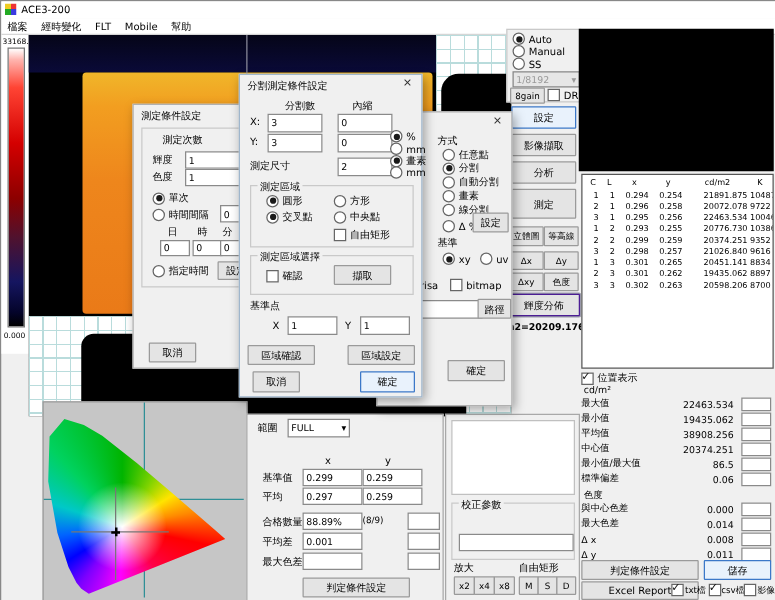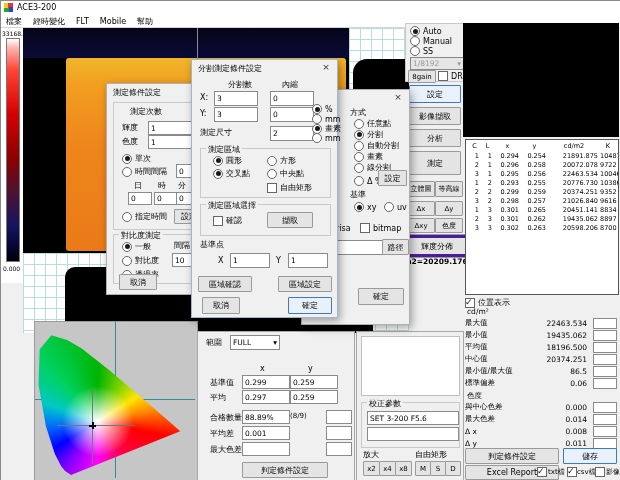--- a/index.html
+++ b/index.html
@@ -127,23 +127,20 @@
     <div class="indbox" style="left:128px;top:110px;width:24px;height:12px"></div>
     <div class="btn" style="left:44px;top:130px;width:84px;height:14px">
         <span>判定條件設定</span>
       </div>
   </div>
 
   <div class="abs" style="left:355px;top:330px;width:106px;height:148px;background:#f0f0f0;border:1px solid #a8a8a8">
     <div class="abs" style="left:4px;top:4px;width:97px;height:58px;background:#fff;border:1px solid #c0c0c0"></div>
     <div class="grp" style="left:4px;top:70px;width:97px;height:44px">
       <span class="glabel">校正參數</span>
-      <div class="field" style="left:5px;top:8px;width:86px;height:12px">
-          <span>SET 3-200 F5.6</span>
-        </div>
       <div class="field" style="left:5px;top:24px;width:86px;height:12px">
           <span></span>
         </div>
     </div>
     <span class="lbl" style="left:6px;top:118px">放大</span>
     <div class="btn" style="left:6px;top:129px;width:15px;height:13px;font-size:7px">
         <span>x2</span>
       </div>
     <div class="btn" style="left:22px;top:129px;width:15px;height:13px;font-size:7px">
         <span>x4</span>
@@ -211,21 +208,21 @@
     </div>
   <div class="btn" style="left:434px;top:200px;width:26px;height:13px;font-size:7px">
       <span>Δy</span>
     </div>
   <div class="btn" style="left:406px;top:217px;width:26px;height:13px;font-size:7px">
       <span>Δxy</span>
     </div>
   <div class="btn" style="left:434px;top:217px;width:26px;height:13px;font-size:7px">
       <span>色度</span>
     </div>
-  <div class="btn" style="left:405px;top:234px;width:56px;height:16px;border:3px solid #4c1d95;box-shadow:0 0 0 1px #99a">
+  <div class="btn" style="left:405px;top:234px;width:56px;height:16px;border:1px solid #4c1d95;box-shadow:0 0 0 1px #99a">
       <span>輝度分佈</span>
     </div>
   <span class="lbl" style="left:400px;top:256px;font-size:7.5px;font-weight:bold">/m2=20209.176</span>
 
   <div class="abs" style="left:462px;top:22px;width:156px;height:114px;background:#000"></div>
   <div id="restable">
       <div class="trow head">
         <span>C</span>
         <span>L</span>
         <span>x</span>
@@ -317,21 +314,21 @@
         <span class="sv">22463.534</span>
         <span class="sb"></span>
       </div>
       <div class="statrow">
         <span class="sl">最小值</span>
         <span class="sv">19435.062</span>
         <span class="sb"></span>
       </div>
       <div class="statrow">
         <span class="sl">平均值</span>
-        <span class="sv">18196.500</span>
+        <span class="sv">38908.256</span>
         <span class="sb"></span>
       </div>
       <div class="statrow">
         <span class="sl">中心值</span>
         <span class="sv">20374.251</span>
         <span class="sb"></span>
       </div>
       <div class="statrow">
         <span class="sl">最小值/最大值</span>
         <span class="sv">86.5</span>
@@ -424,39 +421,20 @@
           <span>0</span>
         </div>
       <div class="row" style="left:8px;top:108px">
           <span class="radio"></span>
           <span>指定時間</span>
         </div>
       <div class="btn" style="left:60px;top:106px;width:28px;height:13px">
           <span>設定</span>
         </div>
     </div>
-    <div class="grp" style="left:6px;top:150px;width:88px;height:48px">
-      <span class="glabel">對比度測定</span>
-      <div class="row" style="left:8px;top:6px">
-          <span class="radio on"></span>
-          <span>一般</span>
-        </div>
-      <span class="lbl" style="left:60px;top:6px">間隔</span>
-      <div class="row" style="left:8px;top:20px">
-          <span class="radio"></span>
-          <span>對比度</span>
-        </div>
-      <div class="field" style="left:58px;top:18px;width:28px;height:12px">
-          <span>10</span>
-        </div>
-      <div class="row" style="left:8px;top:34px">
-          <span class="radio"></span>
-          <span>透過率</span>
-        </div>
-    </div>
     <div class="btn" style="left:12px;top:190px;width:36px;height:14px">
         <span>取消</span>
       </div>
   </div>
 
   <div class="dlg" style="left:300px;top:88px;width:107px;height:234px;z-index:11;border-color:#b0b0b0">
     <span class="dx" style="right:2px">×</span>
     <span class="lbl" style="left:48px;top:18px">方式</span>
     <div class="row" style="left:52px;top:28px">
         <span class="radio"></span>

